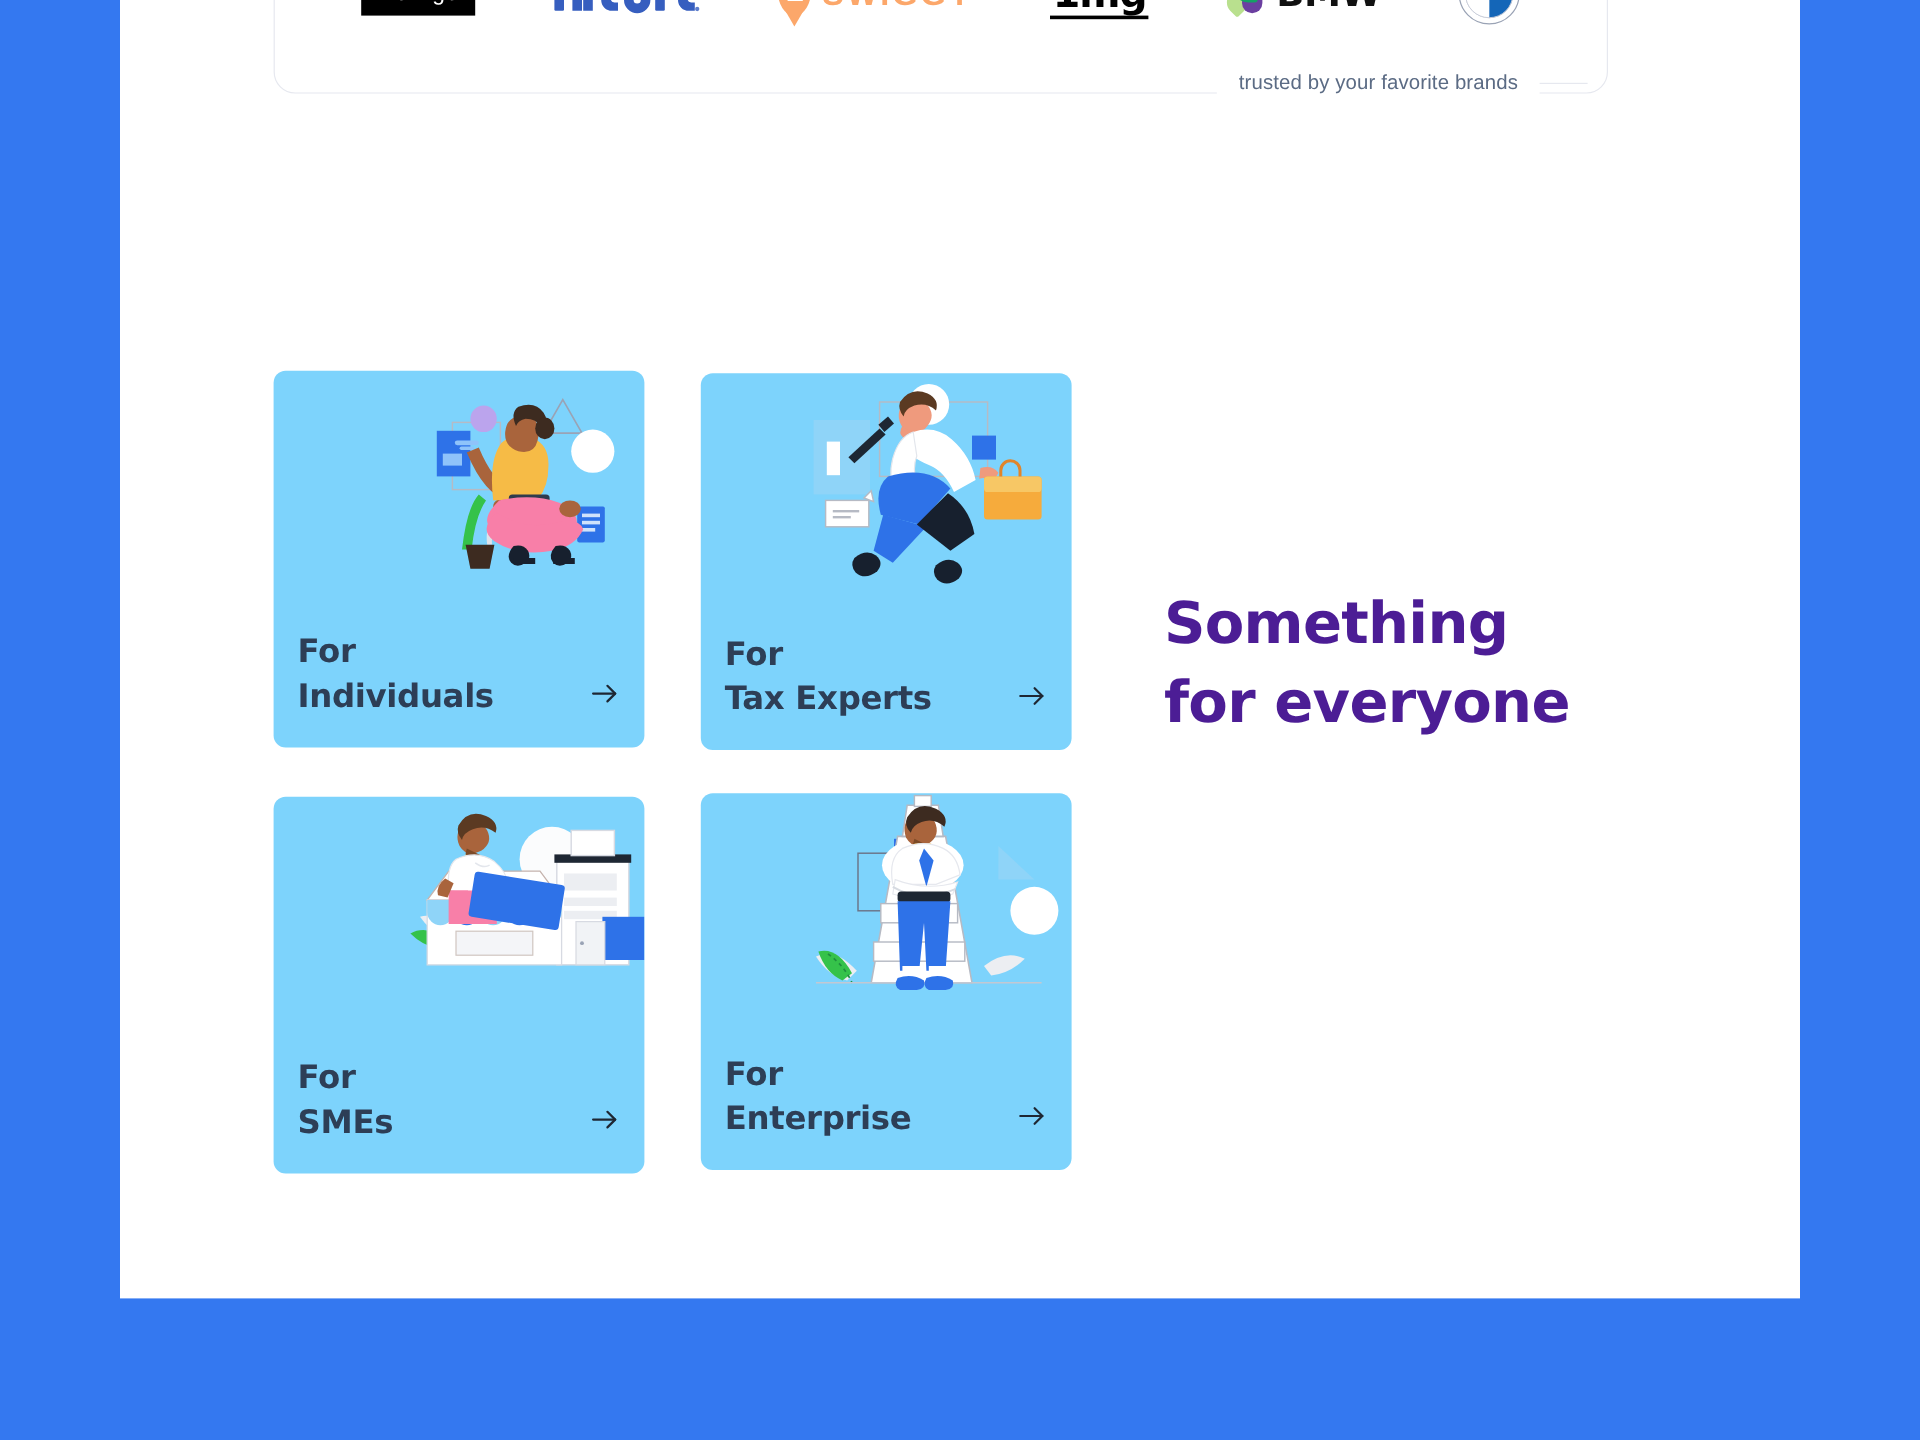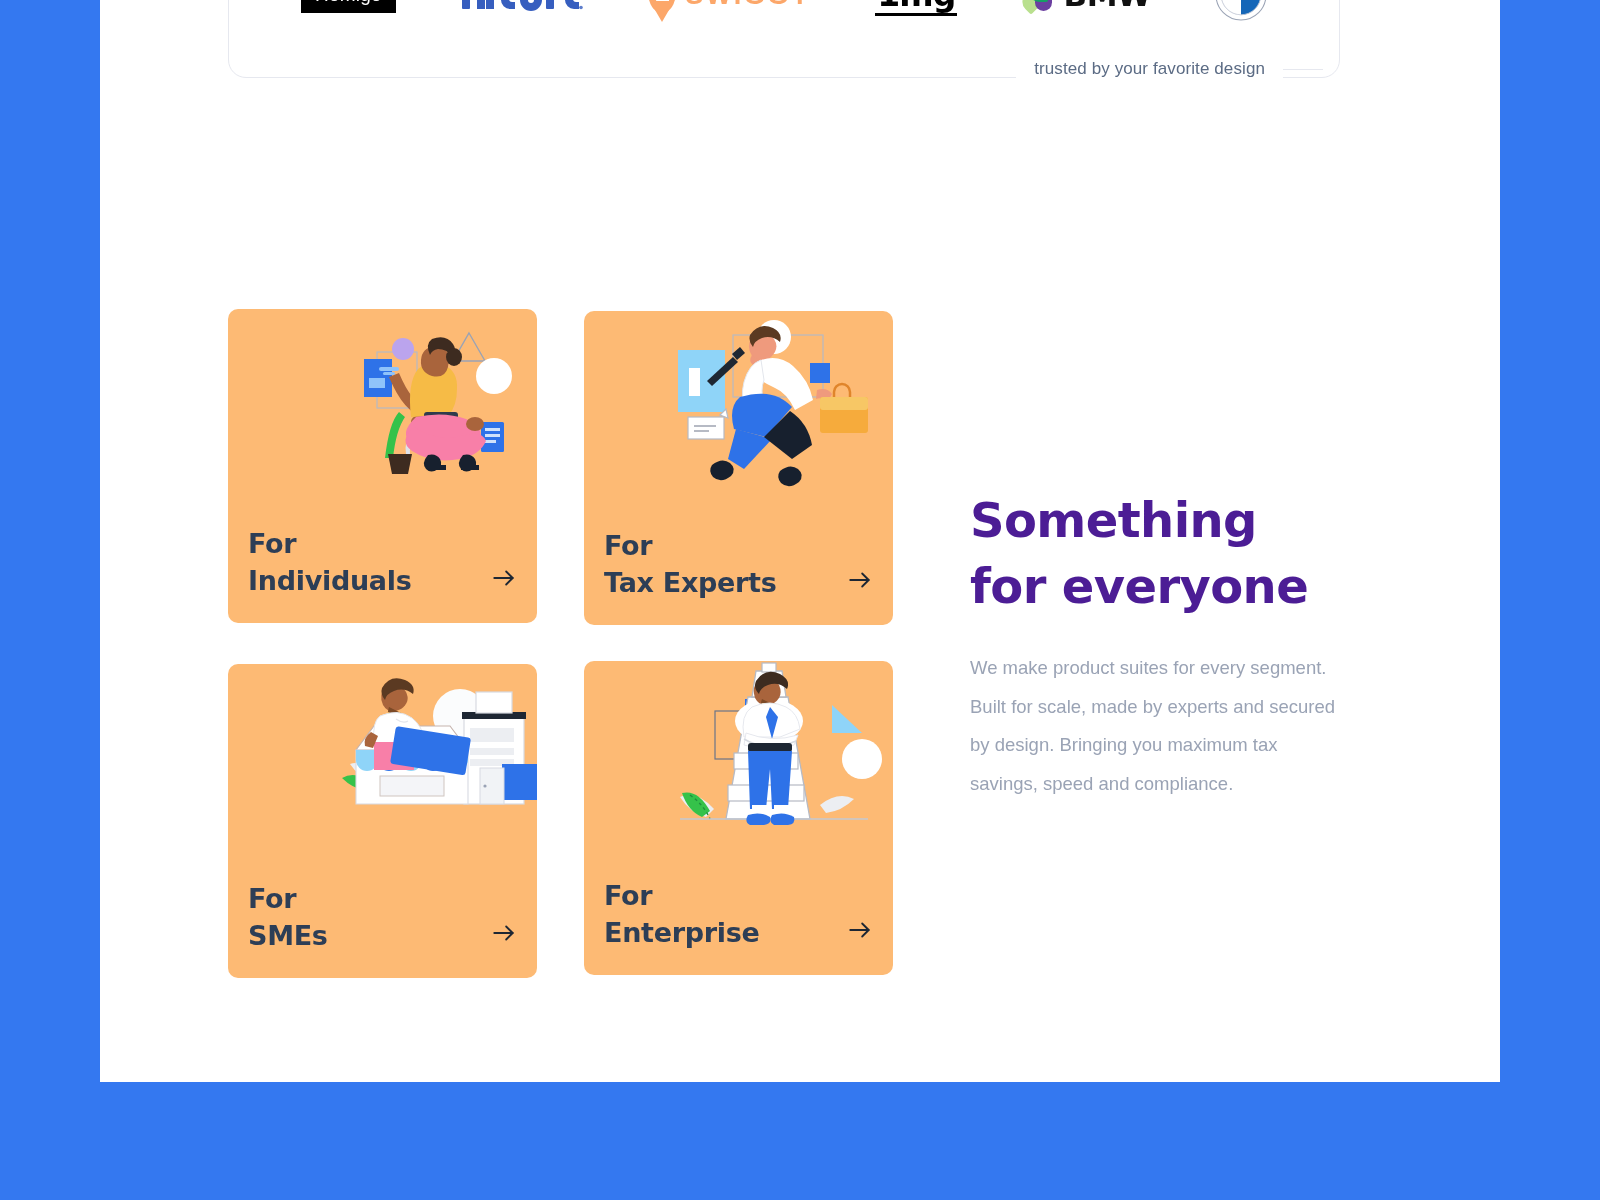--- a/index.html
+++ b/index.html
@@ -113,21 +113,21 @@
 
   
   .grid {
     position:absolute;
     left:128px; top:349px;
     width:665px;
   }
   .card {
     position:absolute;
     width:309px; height:314px;
-    background:#fdba74;
+    background:#7dd3fc;
     border-radius:10px;
     overflow:hidden;
   }
   .c0 { left:0;     top:0; }
   .c1 { left:356px; top:2px; }
   .c2 { left:0;     top:355px; }
   .c3 { left:356px; top:352px; }
 
   .card .art {
     position:absolute; left:0; top:0; width:100%; height:190px;
@@ -238,21 +238,21 @@
             <circle cx="50" cy="50" r="38" fill="none" stroke="#c8cdd8" stroke-width="1.5"></circle>
             <text x="29" y="18" font-size="11" fill="#6b7488" font-family="DejaVu Sans, sans-serif" transform="rotate(-32 29 18)">B</text>
             <text x="46" y="11" font-size="11" fill="#6b7488" font-family="DejaVu Sans, sans-serif">M</text>
             <text x="66" y="20" font-size="11" fill="#6b7488" font-family="DejaVu Sans, sans-serif" transform="rotate(32 66 20)">W</text>
           </svg>
         </div>
 
       </div>
 
       <div class="trusted">
-        <span class="txt">trusted by your favorite design</span>
+        <span class="txt">trusted by your favorite brands</span>
         <span class="dash"></span>
       </div>
     </div>
 
     <div class="grid">
 
       <div class="card c0">
         <div class="art">
           <svg viewBox="0 0 309 190">
             <polygon points="241,24 257,52 225,52" fill="none" stroke="#9aa3b5" stroke-width="1.4"></polygon>
@@ -428,17 +428,16 @@
             <line x1="3" y1="12" x2="20" y2="12"></line>
               <polyline points="14,6 20,12 14,18"></polyline>
           </svg>
         </div>
       </div>
 
     </div>
 
     <div class="copy">
       <h2>Something for everyone</h2>
-      <p>We make product suites for every segment. Built for scale, made by experts and secured by design. Bringing you maximum tax savings, speed and compliance.</p>
     </div>
 
   </div>
 </div>
 
 </body></html>

